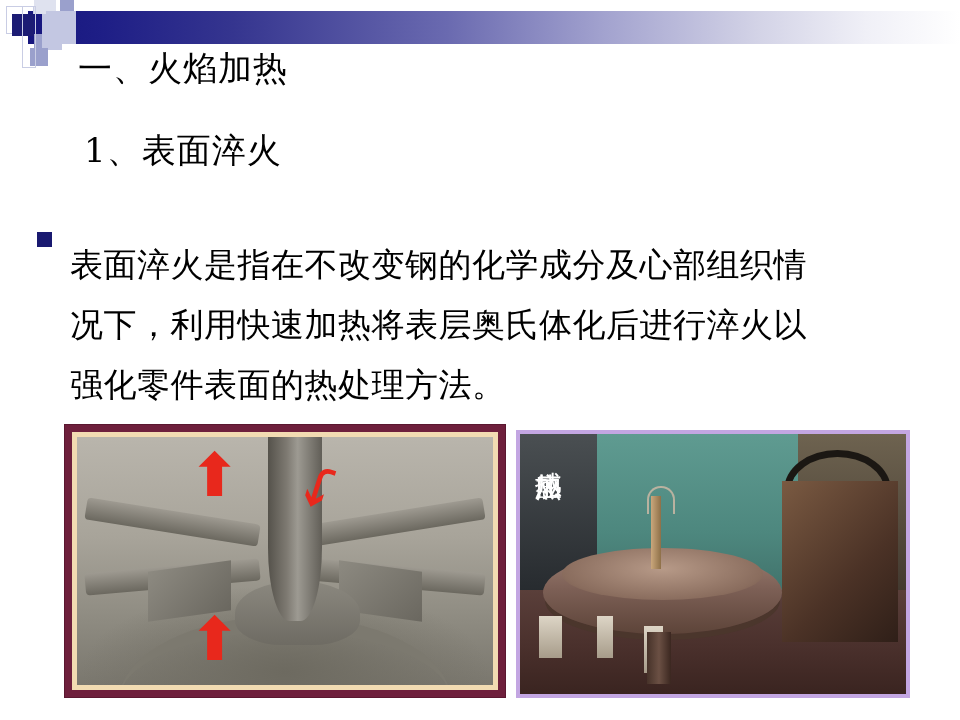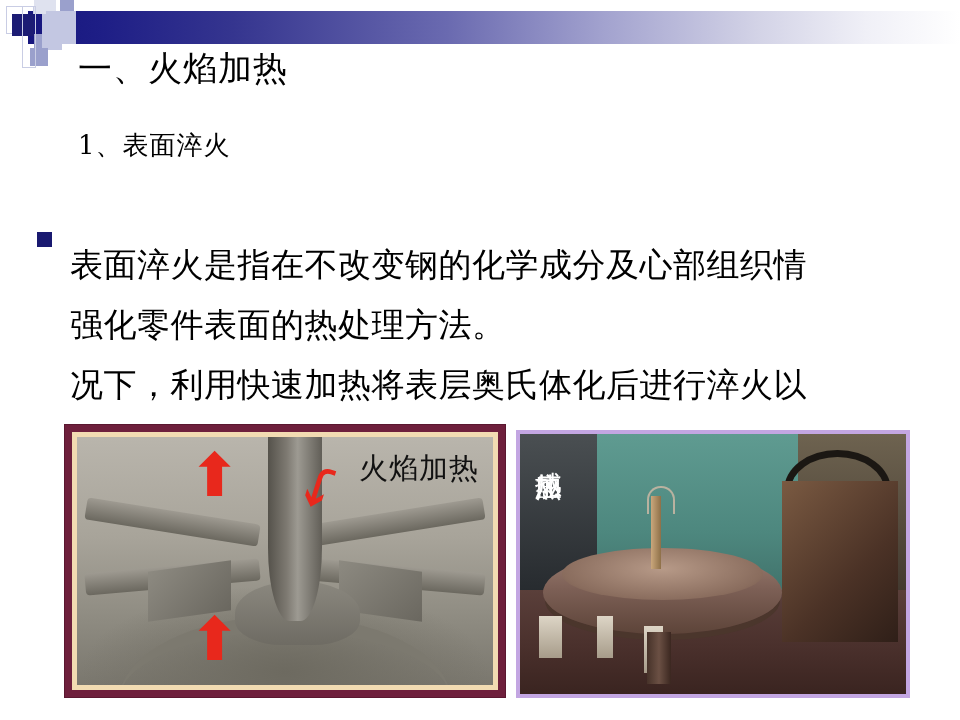--- a/index.html
+++ b/index.html
@@ -50,22 +50,22 @@
     position: absolute;
     left: 78px; top: 46px;
     font-size: 34px;
     color: #000000;
     letter-spacing: 1px;
     white-space: nowrap;
     font-family: "DejaVu Serif", "Liberation Serif", serif;
   }
   .heading-2 {
     position: absolute;
-    left: 78px; top: 128px;
-    font-size: 26px;
+    left: 84px; top: 128px;
+    font-size: 34px;
     color: #000000;
     letter-spacing: 1px;
     white-space: nowrap;
     font-family: "DejaVu Serif", "Liberation Serif", serif;
   }
 
   #body-block {
     position: absolute;
     left: 34px; top: 218px;
     width: 900px;
@@ -311,42 +311,41 @@
 <div id="content">
 
   <div class="heading-1">一、火焰加热</div>
 
   <div class="heading-2">1、表面淬火</div>
 
   <div id="body-block">
     <div class="bullet-mark"></div>
     <div class="body-lines">
       <div class="body-line">表面淬火是指在不改变钢的化学成分及心部组织情</div>
+      <div class="body-line">况下，利用快速加热将表层奥氏体化后进行淬火以</div>
       <div class="body-line">强化零件表面的热处理方法。</div>
-      <div class="body-line">况下，利用快速加热将表层奥氏体化后进行淬火以</div>
     </div>
   </div>
 
   <div class="figure" id="figure-flame">
     <div class="inner-frame">
       <div class="flame-photo">
         <div class="rod r1"></div>
         <div class="rod r3"></div>
         <div class="rod r2"></div>
         <div class="rod r4"></div>
         <div class="blk b1"></div>
         <div class="blk b2"></div>
         <div class="arc-base"></div>
         <div class="hub"></div>
         <div class="shaft"></div>
         <div class="arrow-shape arrow-a">⬆</div>
         <div class="arrow-shape arrow-b">⬆</div>
         <div class="arrow-rot">⤵</div>
       </div>
-      <div class="flame-label">火焰加热</div>
     </div>
   </div>
 
   <div class="figure" id="figure-induction">
     <div class="inner-frame">
       <div class="ind-photo">
         <div class="wall-left"></div>
         <div class="wall-teal"></div>
         <div class="wall-right"></div>
         <div class="floor"></div>

